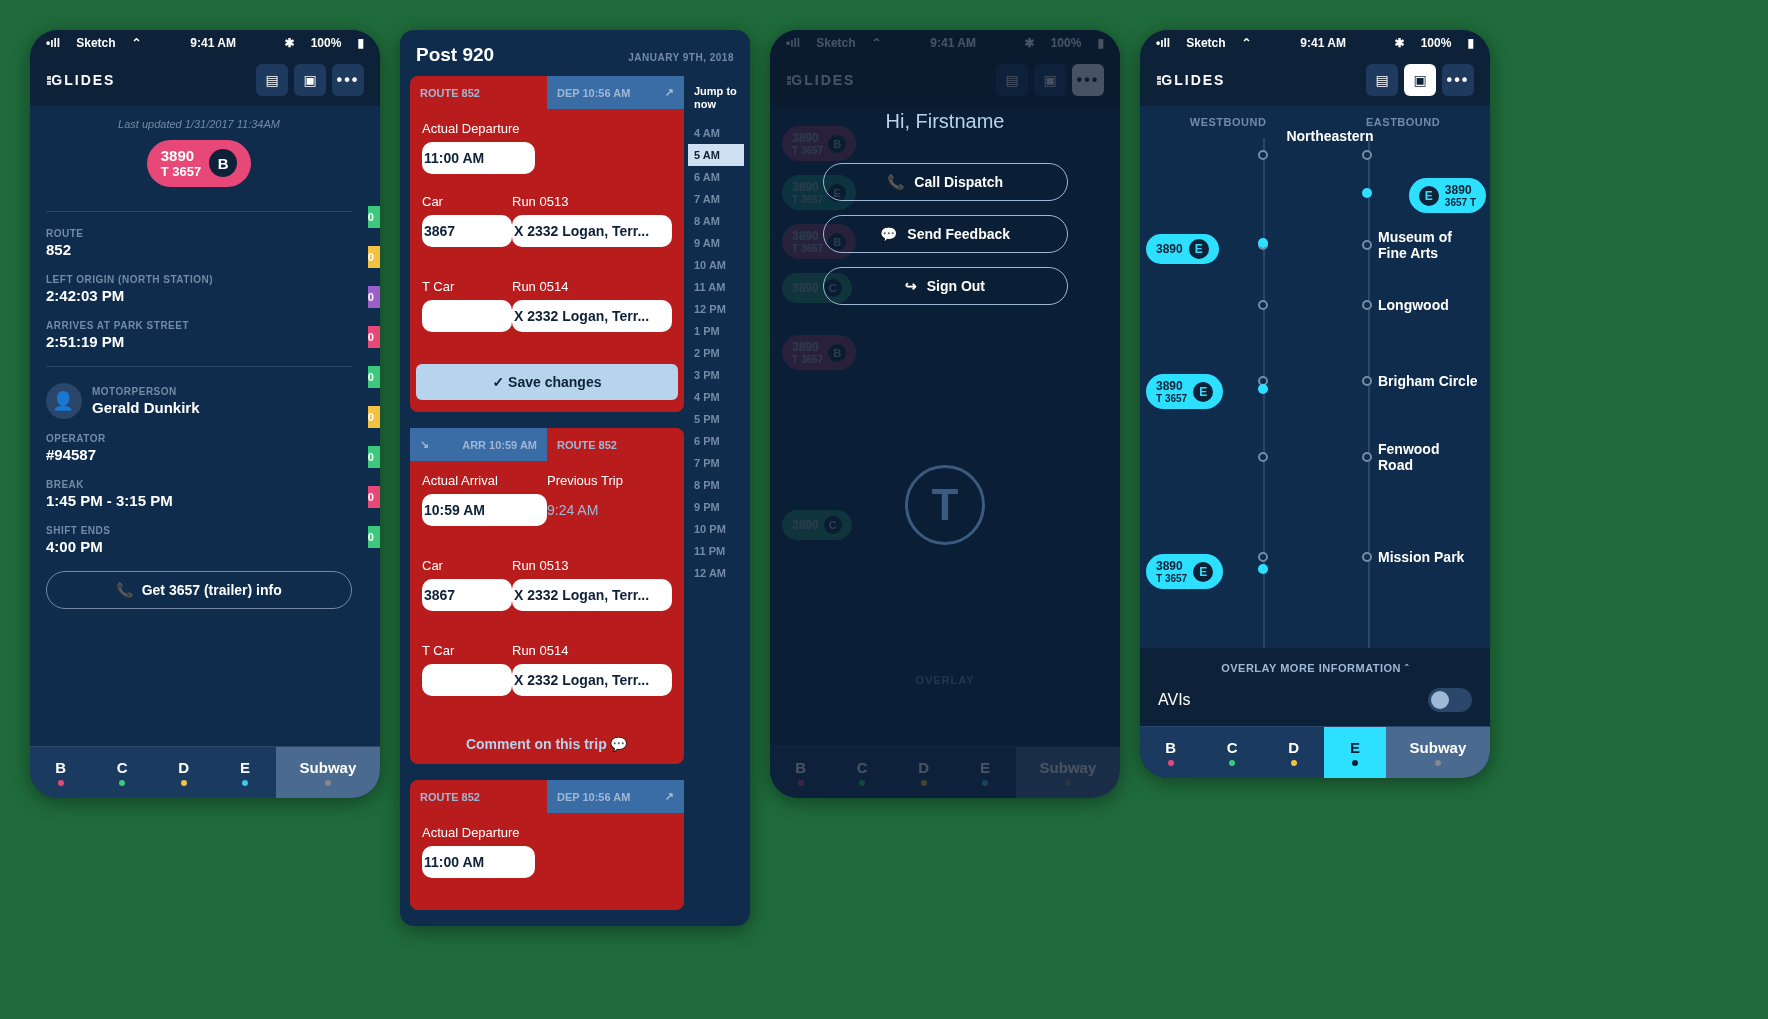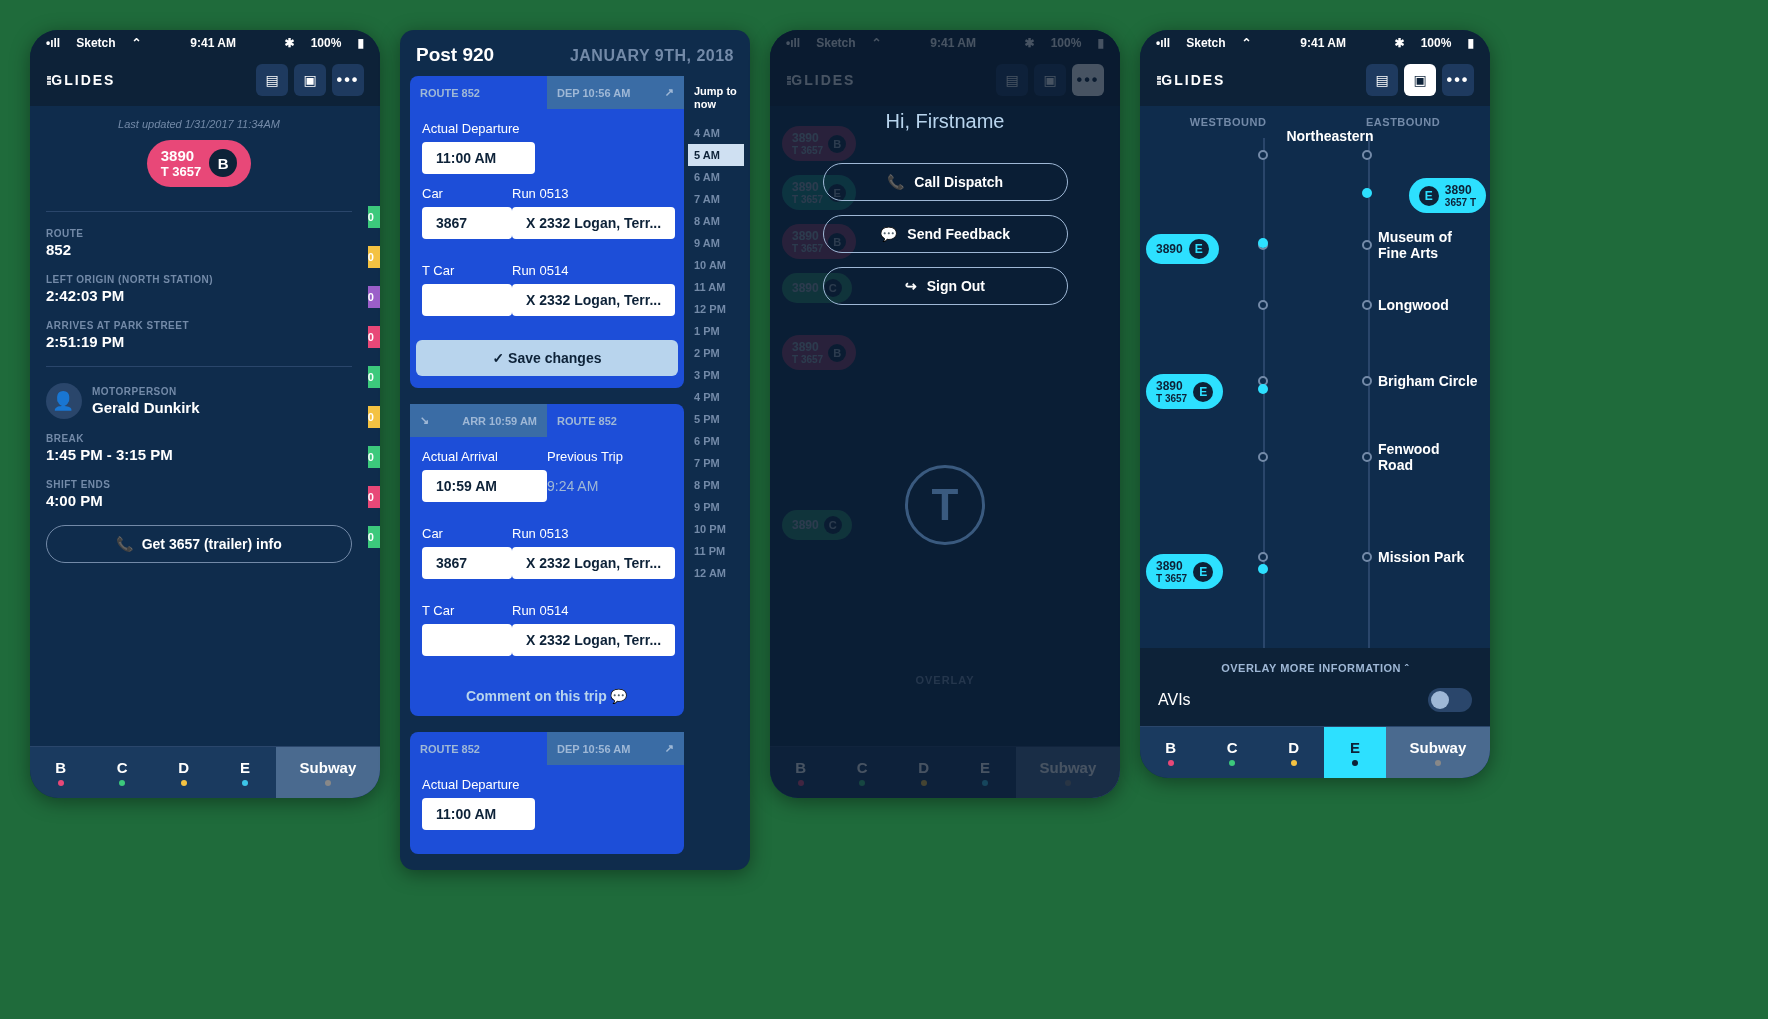--- a/index.html
+++ b/index.html
@@ -34,29 +34,29 @@
 .bottom-tab.c::after{background:#3cc97c}
 .bottom-tab.d::after{background:#f4c242}
 .bottom-tab.e::after{background:#3cc5e8}
 .bottom-tab.subway{flex:1.8;background:#4a6a8f}
 .bottom-tab.subway::after{background:#888}
 .bottom-tab.active{background:#2de0ff;color:#0d2238}
 .bottom-tab.active::after{background:#0d2238}
 
 .post-header{display:flex;justify-content:space-between;align-items:baseline;padding:14px 16px 10px}
 .post-title{font-size:19px;font-weight:600}
-.post-date{font-size:16px;font-weight:700;color:#738aa8;letter-spacing:0.5px}
+.post-date{font-size:10px;font-weight:700;color:#738aa8;letter-spacing:0.5px}
 .scroll-area{display:flex;padding:0 10px 16px;gap:8px}
 .cards-col{flex:1;display:flex;flex-direction:column;gap:16px}
-.trip-card{background:#1d4ed8;border-radius:8px;padding:12px}
+.trip-card{background:#b91c1c;border-radius:8px;padding:12px}
 .card-tabs{display:flex;margin:-12px -12px 12px;font-size:11px;font-weight:700}
 .card-tab{flex:1;padding:10px;color:#9fb8d6;display:flex;align-items:center;justify-content:space-between}
 .card-tab.active{background:#3a6ca5}
 .field-label{font-size:13px;margin-bottom:6px;font-weight:500}
-.text-input{background:#fff;color:#0d2238;border-radius:4px;padding:8px 14px;font-size:14px;font-weight:600;margin-bottom:12px;overflow:hidden;white-space:nowrap}
+.text-input{background:#fff;color:#0d2238;border-radius:10px;padding:8px 2px;font-size:14px;font-weight:600;margin-bottom:20px;overflow:hidden;white-space:nowrap}
 .card-row{display:flex;gap:0;margin-bottom:12px}
 .card-row>div{flex:1}
 .card-row>div:first-child{flex:0 0 36%}
 .save-btn{background:#b8d4ed;color:#0d2238;border-radius:6px;padding:10px;text-align:center;font-weight:600;font-size:14px;margin:4px -6px 0}
 .prev-trip{color:#9fb8d6;font-size:14px;padding-top:8px}
 .comment-link{text-align:center;color:#b8d4ed;font-weight:600;font-size:14px;padding:8px 0 0}
 .time-ruler{width:48px;font-size:11px;font-weight:600;color:#738aa8;padding-top:4px}
 .time-ruler .jump{color:#fff;margin-bottom:6px;line-height:1.2}
 .time-ruler div{padding:5px 2px;text-align:left}
 .time-ruler div.current{background:#cfe0f2;color:#0d2238;margin:0 -4px;padding:5px 6px}
@@ -169,20 +169,24 @@
           <div class="info-value">2:51:19 PM</div>
         </div>
     <div class="divider"></div>
     <div class="motor-row">
       <div class="avatar">👤</div>
       <div>
             <div class="info-label">MOTORPERSON</div>
             <div class="info-value">Gerald Dunkirk</div>
           </div>
     </div>
+    <div class="info-row">
+          <div class="info-label">OPERATOR</div>
+          <div class="info-value">#94587</div>
+        </div>
     <div class="info-row">
           <div class="info-label">BREAK</div>
           <div class="info-value">1:45 PM - 3:15 PM</div>
         </div>
     <div class="info-row">
           <div class="info-label">SHIFT ENDS</div>
           <div class="info-value">4:00 PM</div>
         </div>
     <div class="pill-button">
           <span>📞</span>

